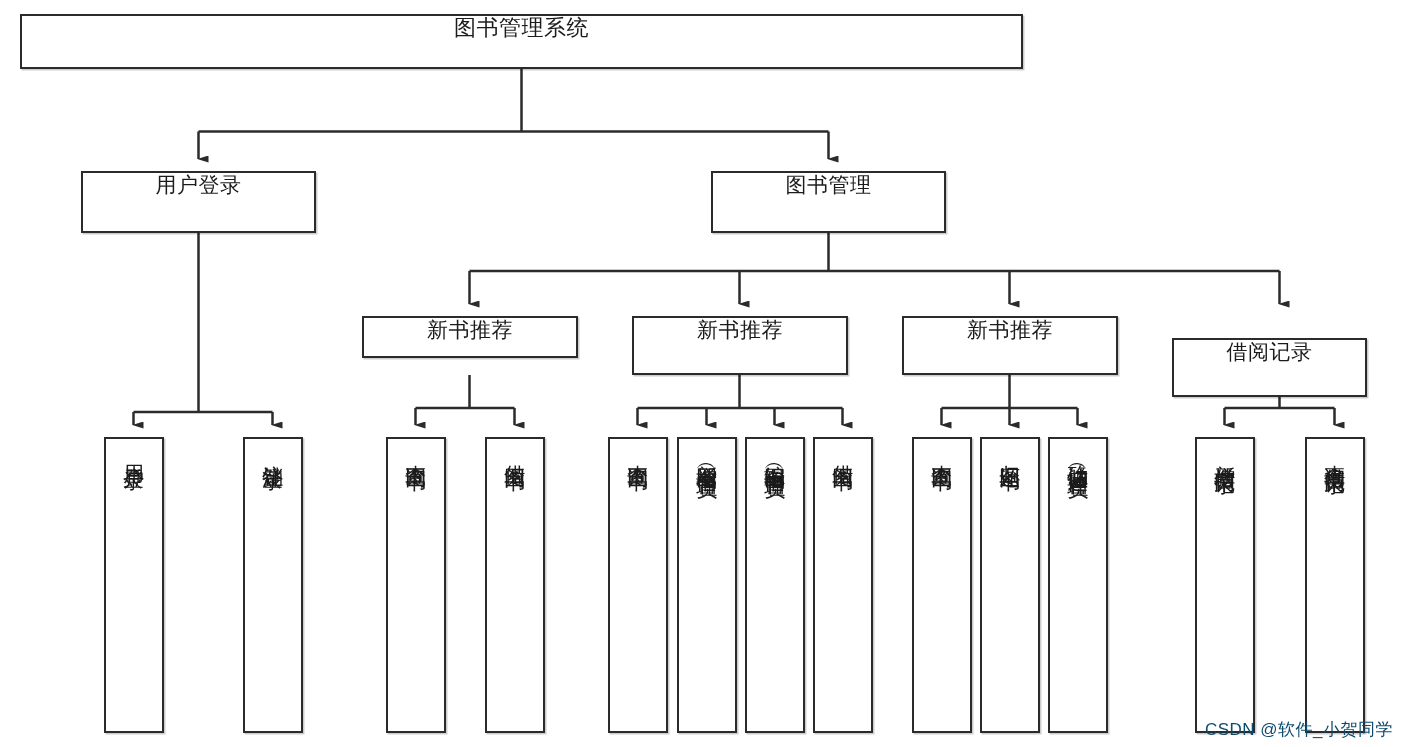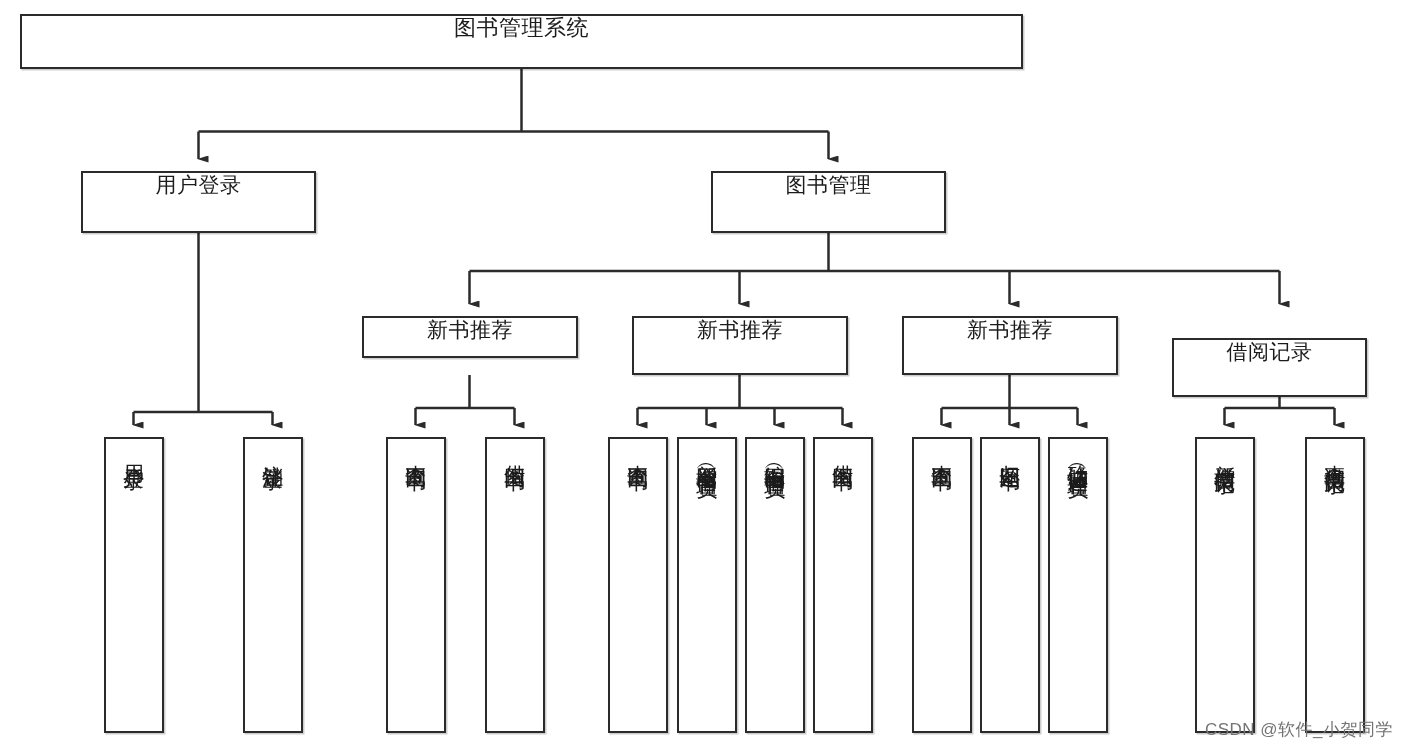--- a/index.html
+++ b/index.html
@@ -41,21 +41,21 @@
     line-height:1.30;
     letter-spacing:2px;
     white-space:normal;
     max-height:282px;
   }
   .watermark{
     position:absolute;
     right:12px;
     bottom:6px;
     font-size:17px;
-    color:#737373;
+    color:#0c4a6e;
     letter-spacing:0.5px;
     white-space:nowrap;
     pointer-events:none;
   }
 </style>
 </head>
 <body>
 
 <div id="stage">
 

